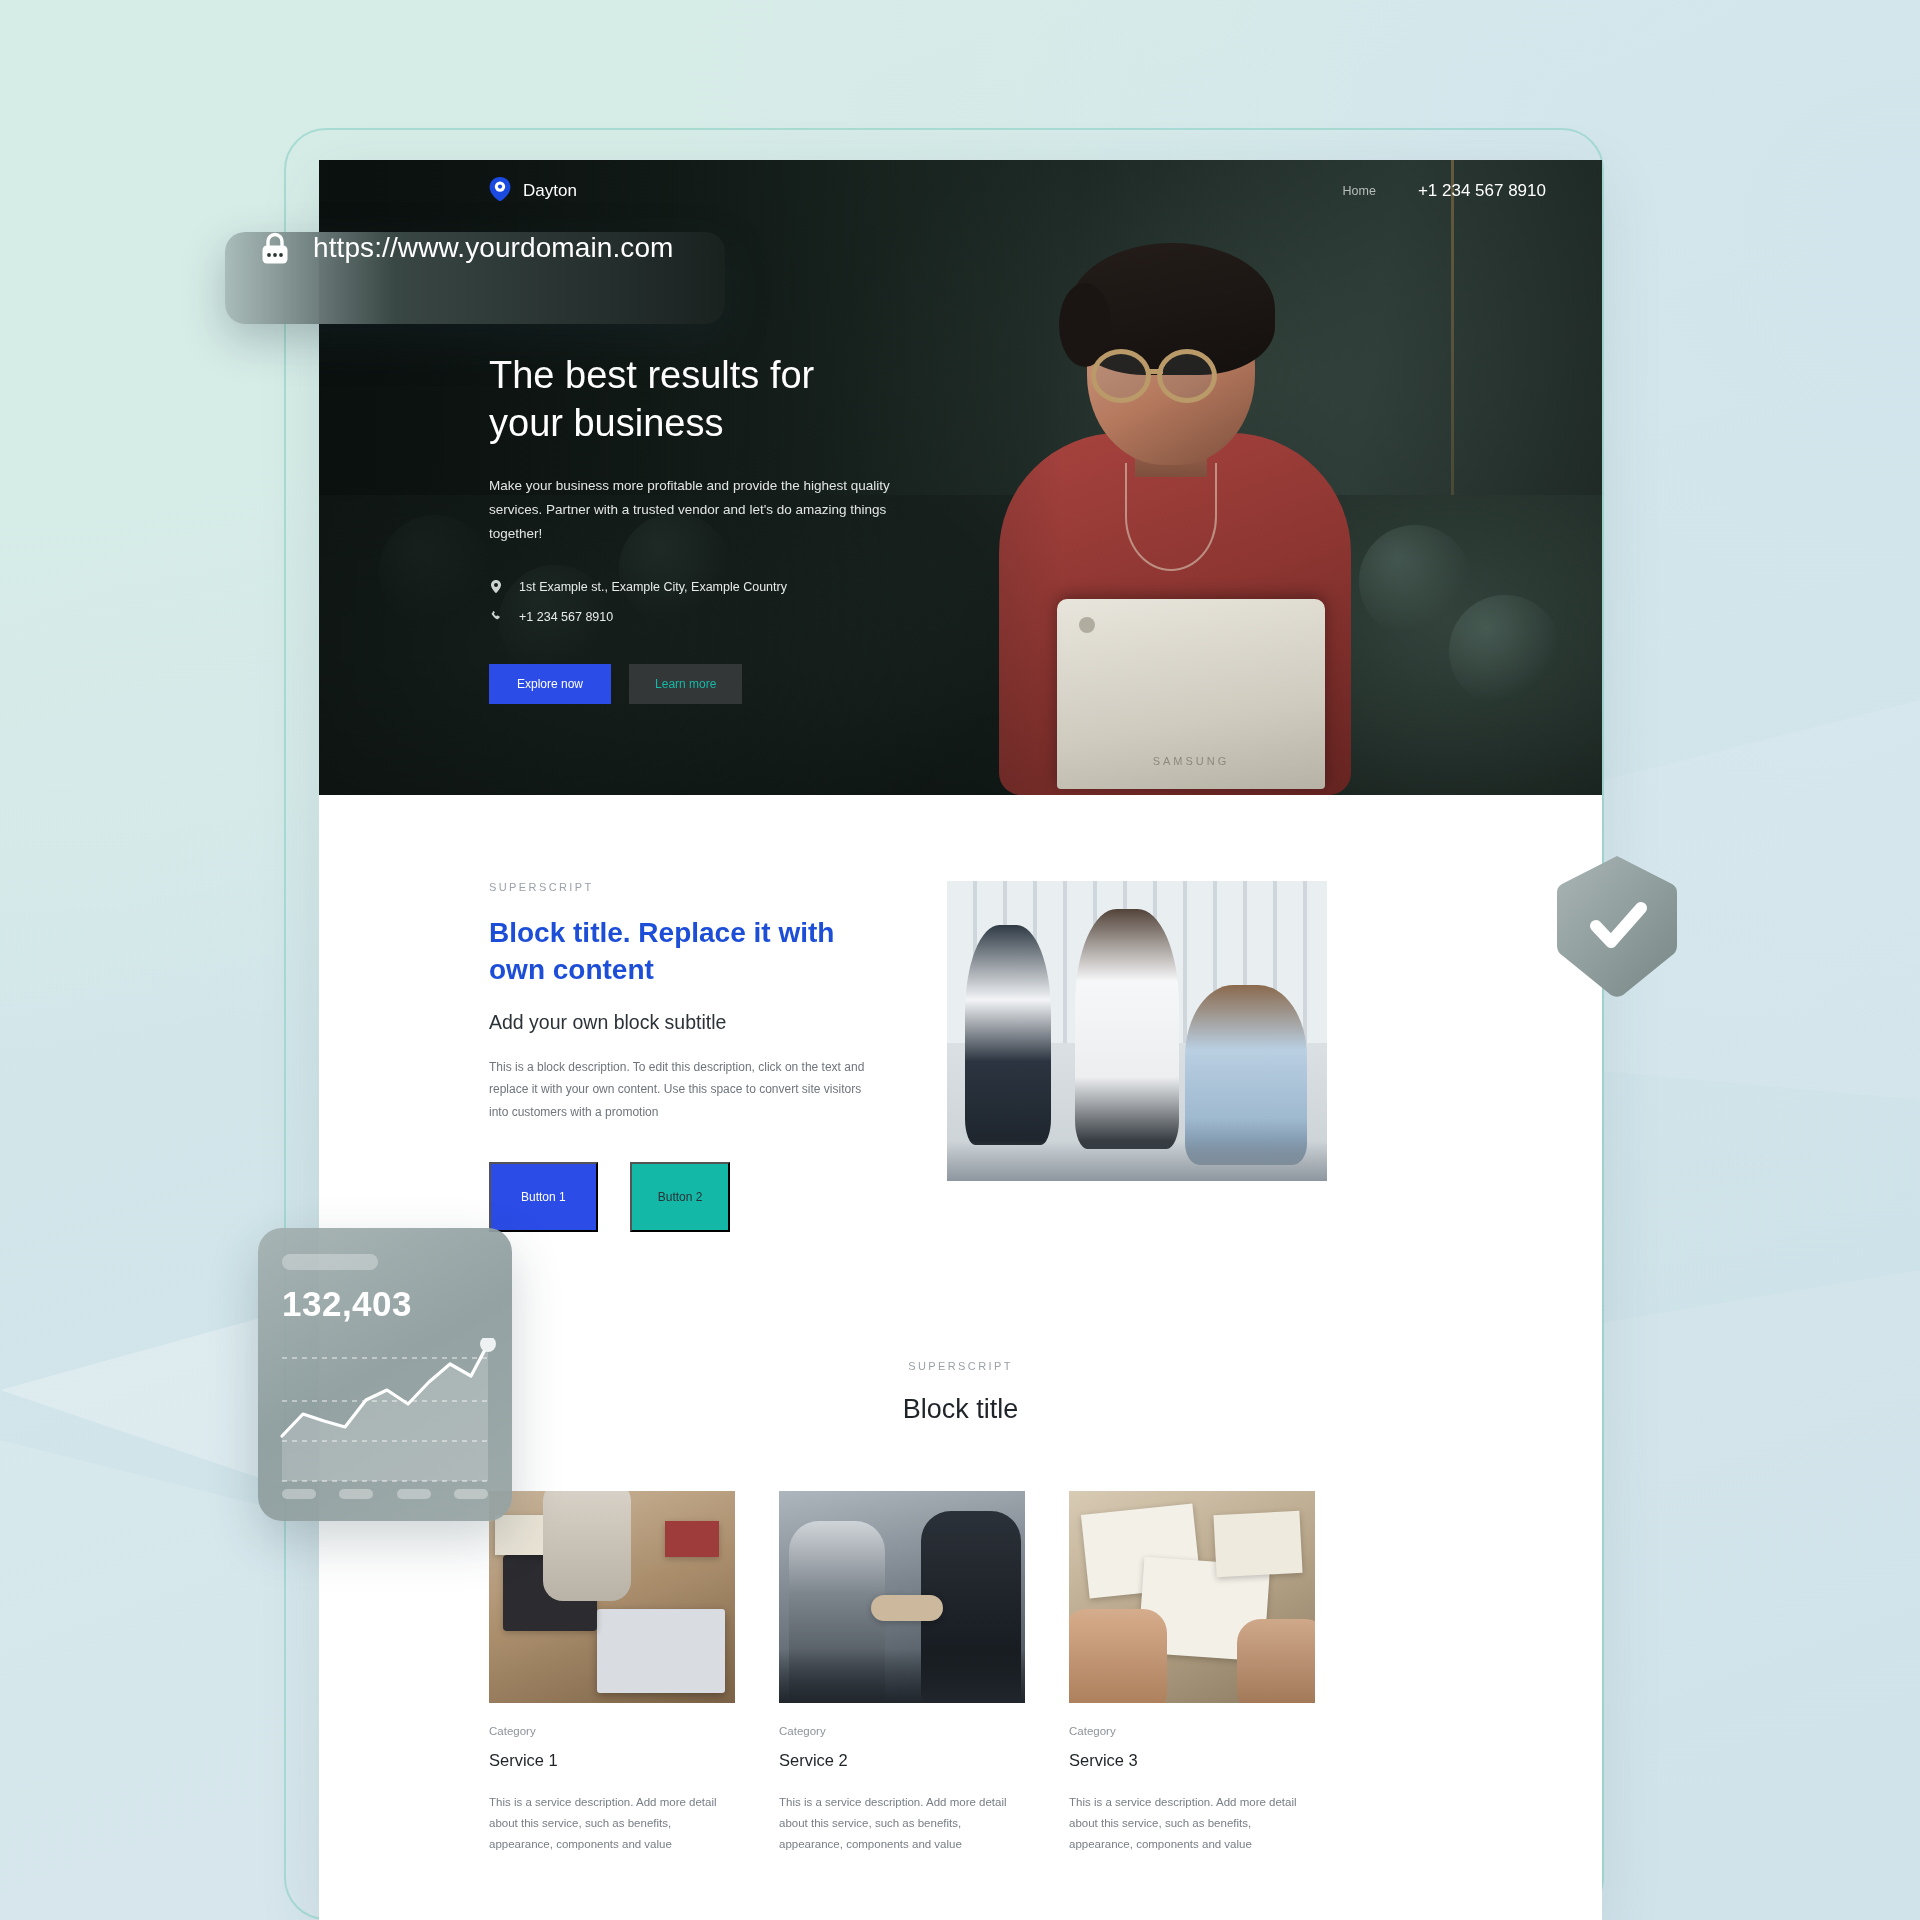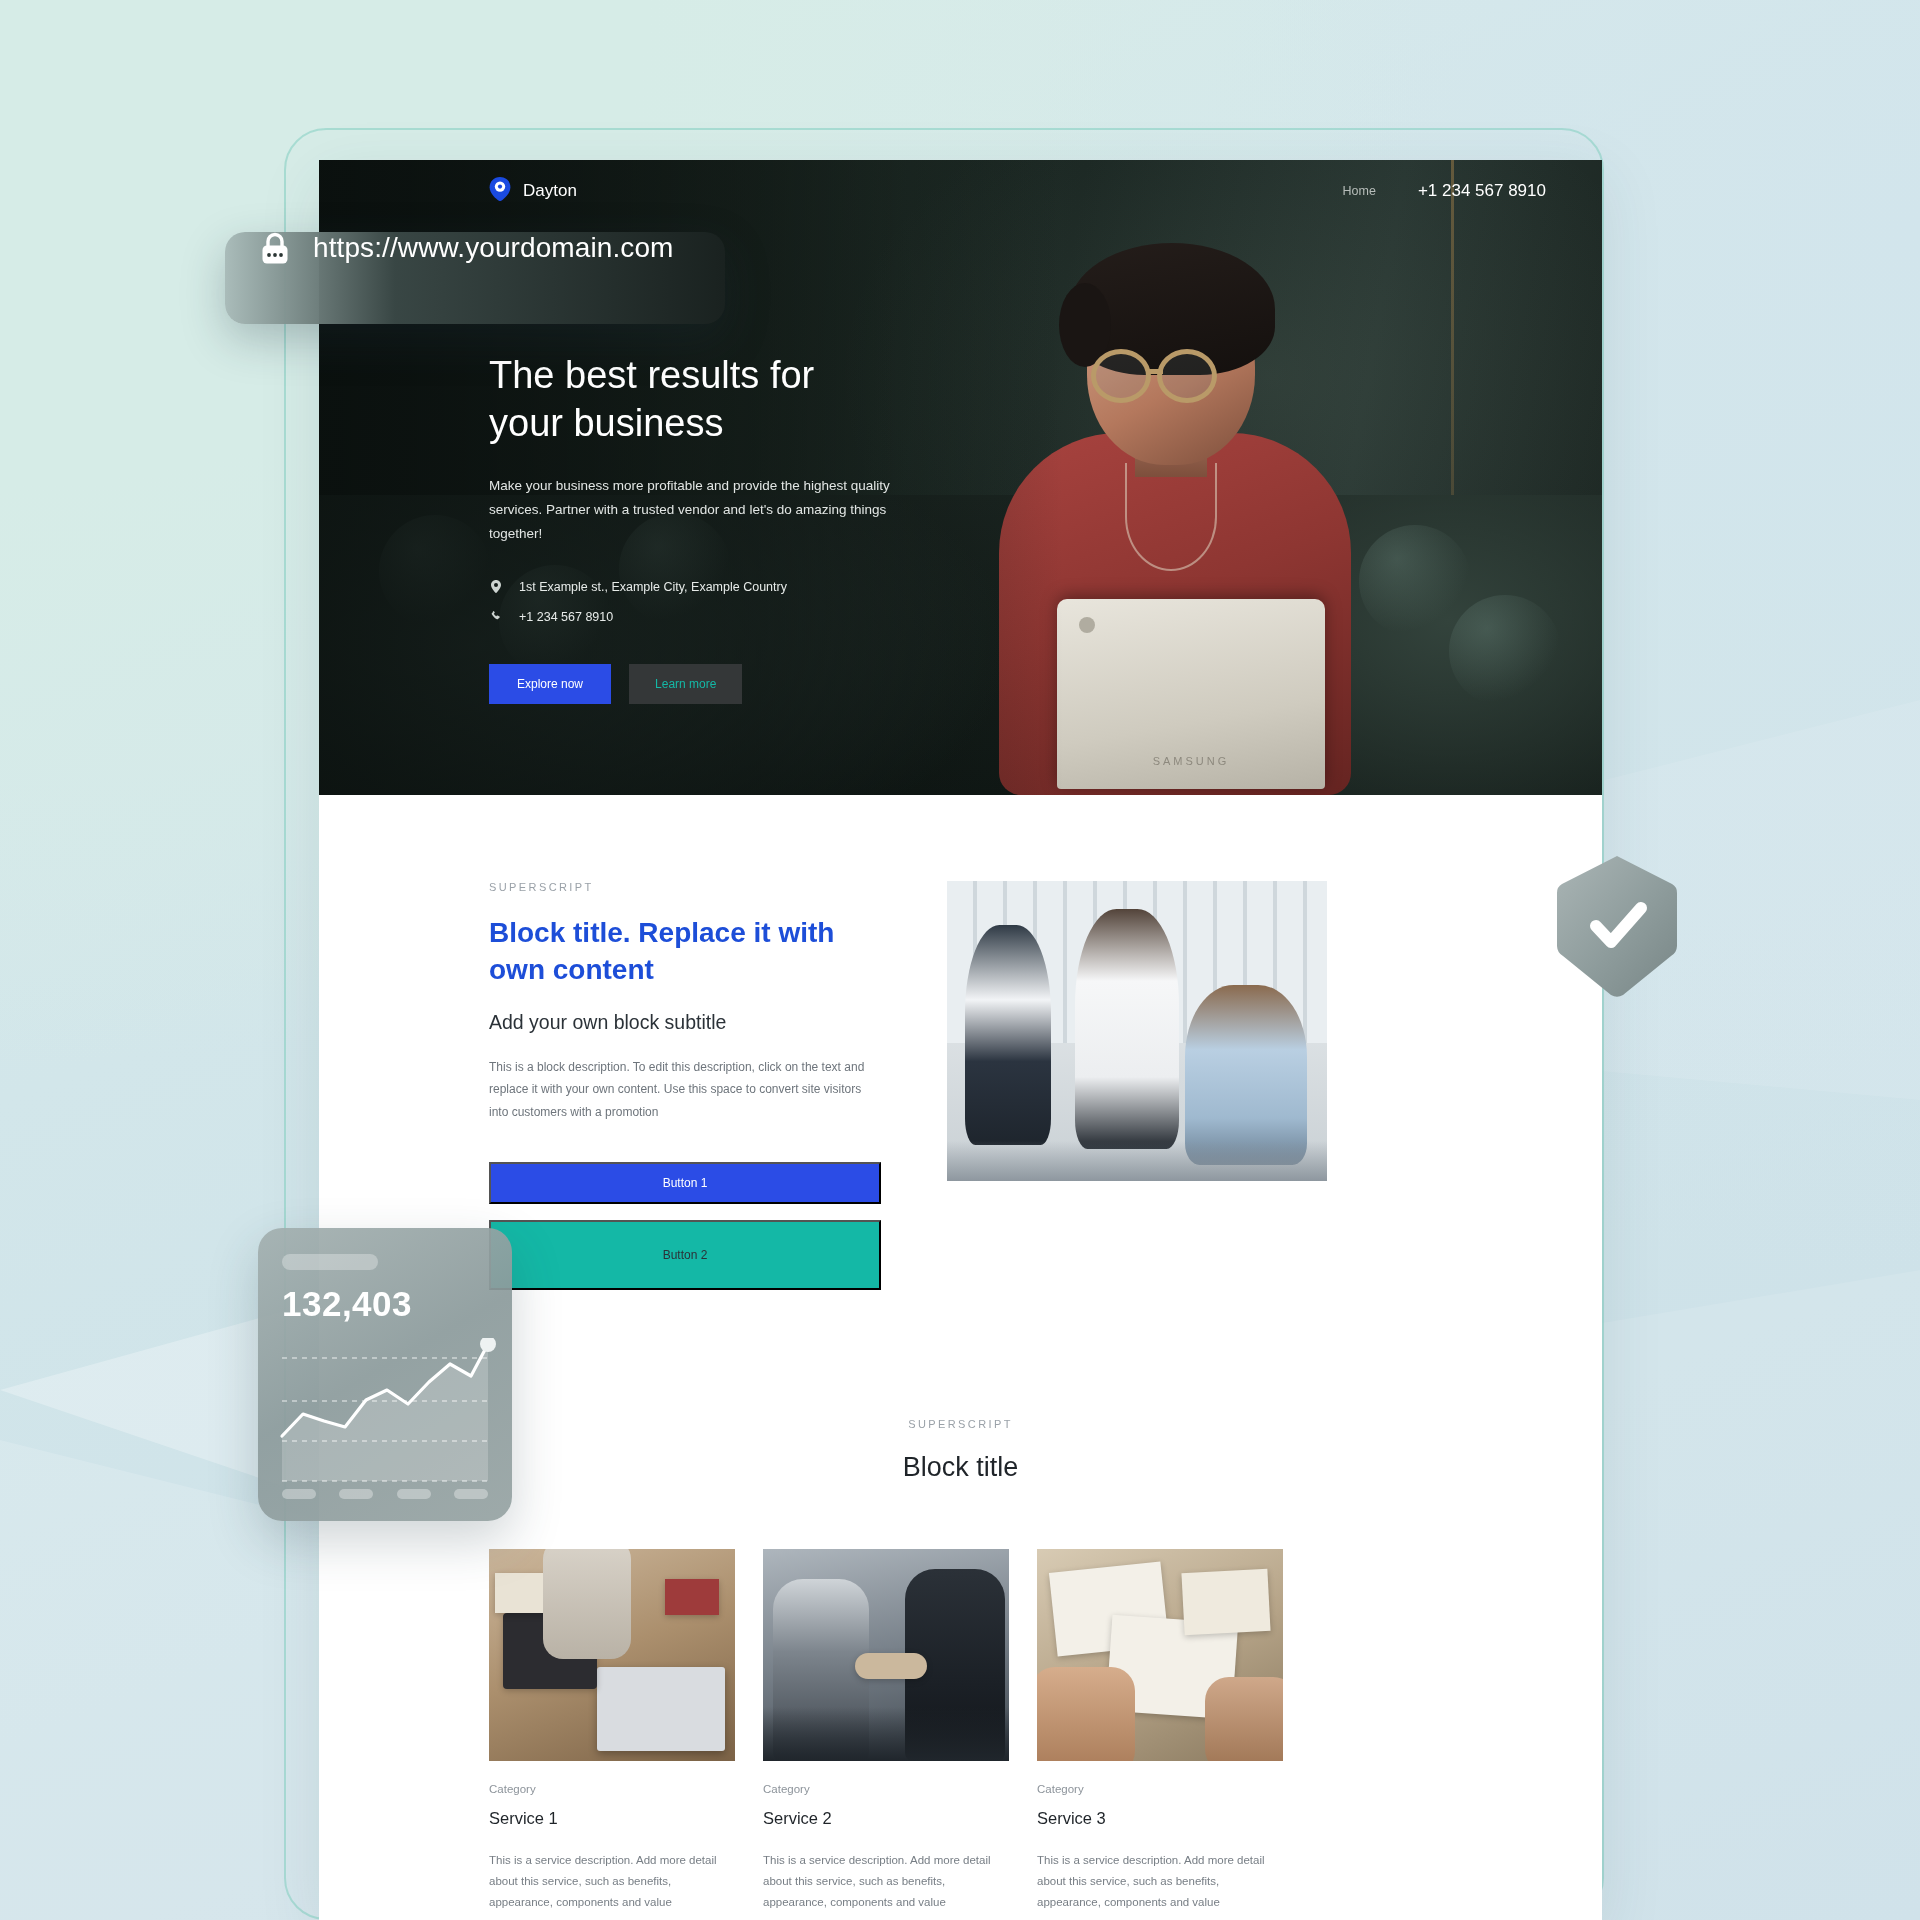--- a/index.html
+++ b/index.html
@@ -145,21 +145,21 @@
   }
   #url-pill .txt{ color:#fff; font-size:28px; letter-spacing:.1px; }
 
   
   .sec1{ display:flex; padding:86px 170px 0 170px; gap:0; }
   .sec1-left{ width:392px; }
   .superscript{ font-size:11px; letter-spacing:2.4px; color:#9aa1a8; }
   .blk-title{ font-size:28px; line-height:1.32; color:#1d4ed8; font-weight:700; margin-top:22px; }
   .blk-sub{ font-size:19.5px; color:#2b3238; margin-top:22px; font-weight:400; }
   .blk-desc{ font-size:12px; line-height:1.88; color:#6e757c; margin-top:22px; }
-  .blk-btns{ margin-top:38px; display:flex; gap:16px;flex-direction:column; }
+  .blk-btns{ margin-top:38px; display:flex; gap:32px; }
   .btn-b1{ background:#2b4ce6; color:#fff; padding:12px 30px; font-size:12px; }
   .btn-b2{ background:#14b8a6; color:#2b3238; padding:26px 26px; font-size:12px; }
   .sec1-right{ margin-left:66px; width:380px; height:300px; }
 
   
   .photo{ position:relative; overflow:hidden; background:#d7dbde; }
   .ph-office{
     background:
       linear-gradient(180deg,#eef1f3 0%,#dfe4e7 42%,#c9d0d4 100%);
   }
@@ -172,21 +172,21 @@
   .ph-shake{ background:linear-gradient(170deg,#aeb6bd 0%,#767f88 50%,#3c444c 100%); }
   .ph-contract{ background:linear-gradient(155deg,#d8cbb4 0%,#b6a488 52%,#8a7a60 100%); }
   .sheet{ position:absolute; background:#f3f0e8; box-shadow:0 2px 6px rgba(0,0,0,.22); }
   .lapt{ position:absolute; background:#d9dce0; border-radius:3px; box-shadow:0 3px 9px rgba(0,0,0,.3); }
 
   .sec2{ text-align:center; padding:128px 170px 0 170px; }
   .sec2 .blk-title2{ font-size:27px; color:#1f2429; font-weight:400; margin-top:22px; }
   .sec2 .blk-desc2{ font-size:12.5px; line-height:1.9; color:#5b6269; margin-top:22px;
     width:490px; margin-left:auto; margin-right:auto; }
 
-  .cards{ display:flex; gap:28px; padding:66px 170px 0 170px;align-items:center; }
+  .cards{ display:flex; gap:44px; padding:66px 170px 0 170px;align-items:center; }
   .card{ width:246px; }
   .card .thumb{ width:246px; height:212px; }
   .card .cat{ font-size:11.5px; color:#8d949b; margin-top:22px; }
   .card .nm{ font-size:16.5px; color:#1f2429; margin-top:14px; }
   .card .ds{ font-size:11.5px; line-height:1.85; color:#777e85; margin-top:22px; }
 
   
   #stat-card{
     position:absolute; left:258px; top:1228px; width:254px; height:293px;
     border-radius:24px; z-index:7;

